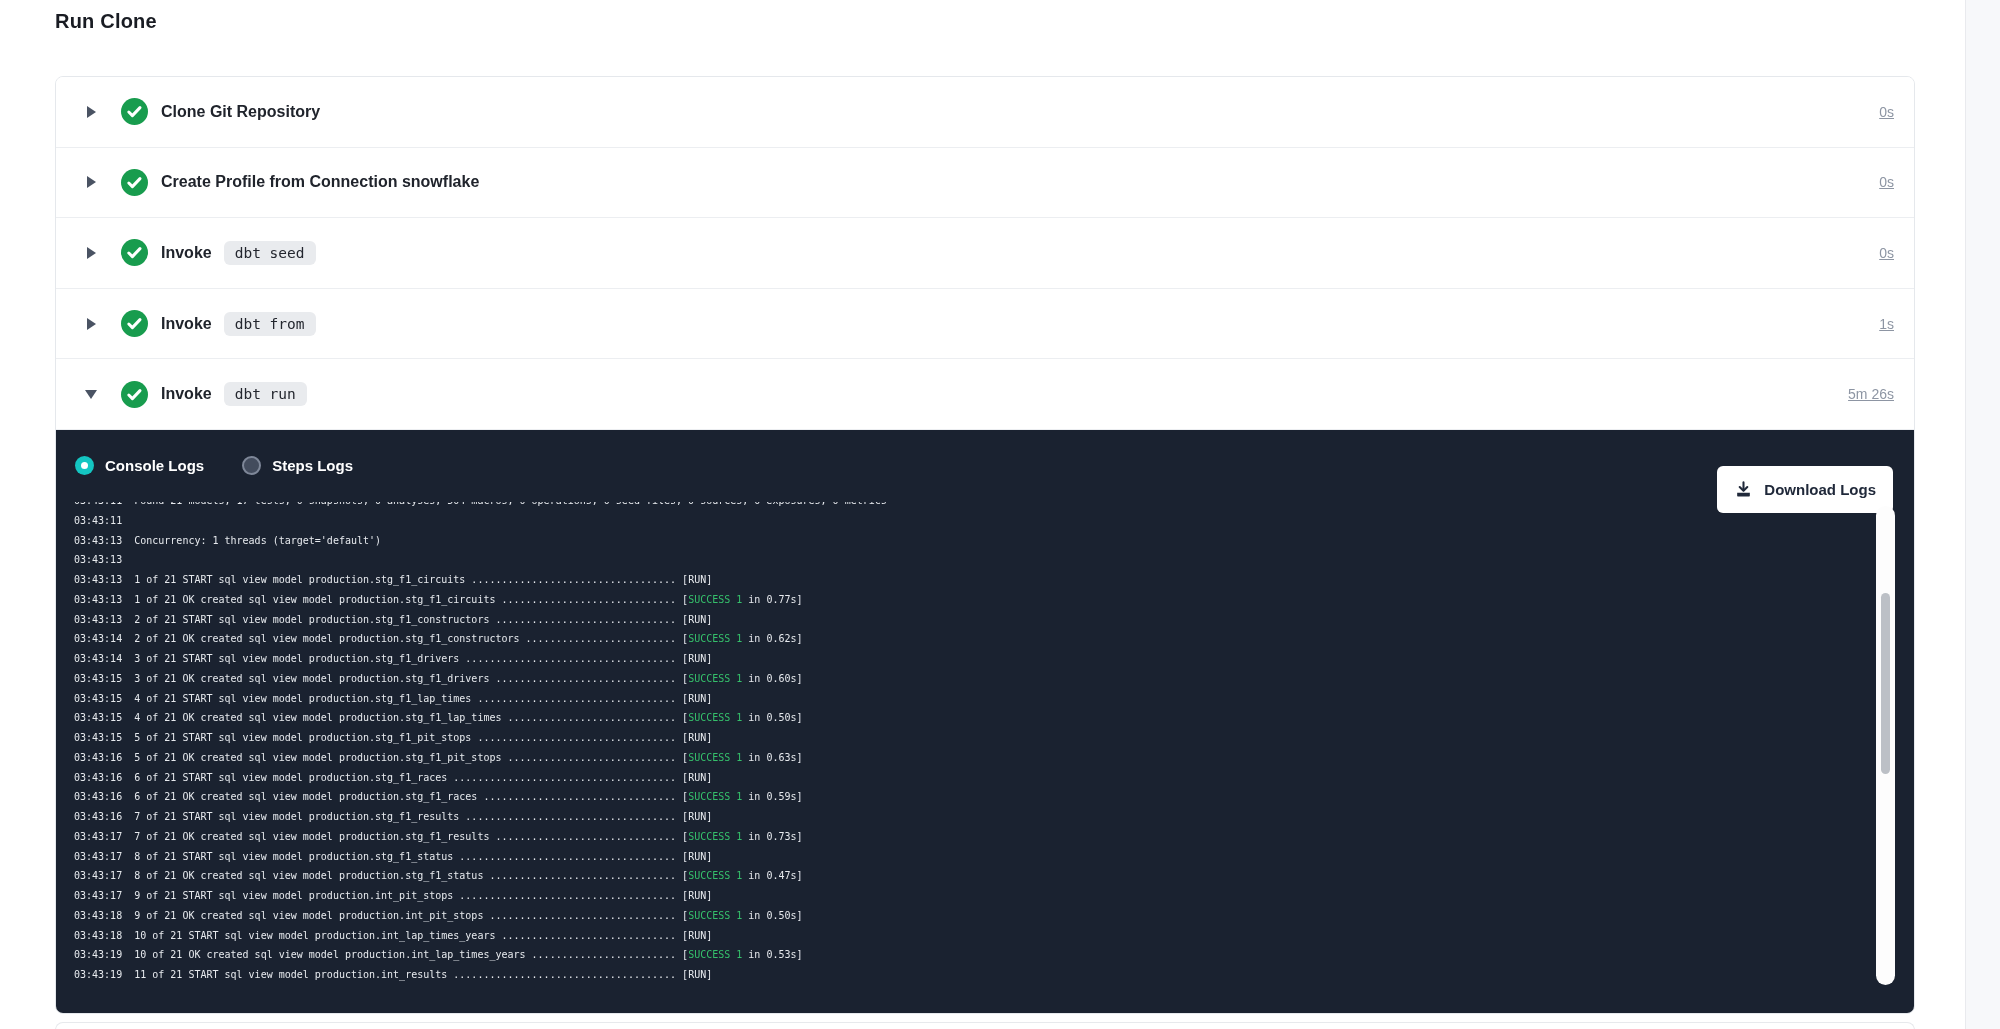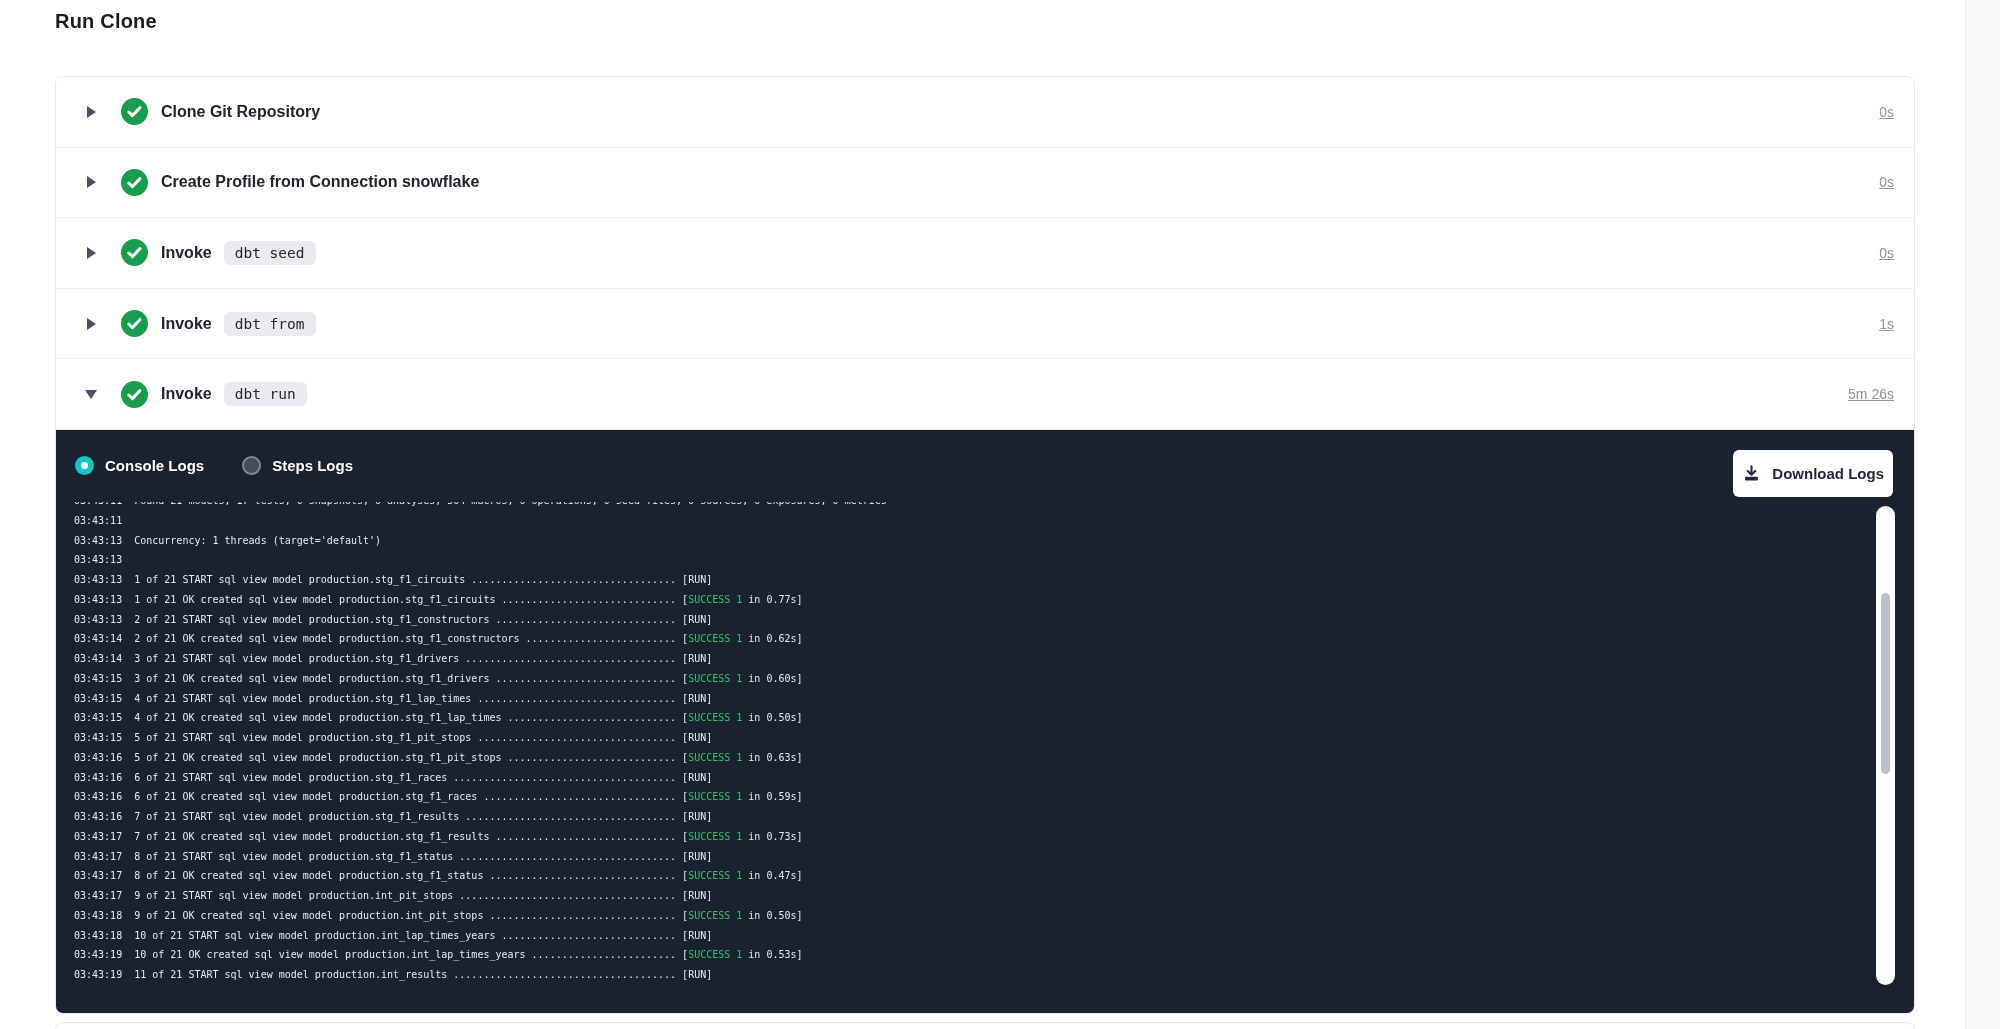--- a/index.html
+++ b/index.html
@@ -38,21 +38,21 @@
 
   .log-panel{position:absolute;left:0;right:0;top:353px;bottom:0;background:var(--panel);}
   .tabs{position:absolute;top:26px;left:19px;display:flex;gap:38px;}
   .tab{display:flex;align-items:center;gap:11px;cursor:pointer;}
   .radio{width:19px;height:19px;border-radius:50%;position:relative;box-sizing:border-box;flex:0 0 19px;}
   .radio.on{background:var(--teal);}
   .radio.on::after{content:"";position:absolute;left:6px;top:6px;width:7px;height:7px;border-radius:50%;background:#fff;}
   .radio.off{border:2px solid #7e8798;background:#434c5d;}
   .tab-label{color:#ffffff;font-size:15px;font-weight:700;}
 
-  .download-btn{position:absolute;top:20px;right:21px;height:47px;display:flex;align-items:center;gap:11px;background:#ffffff;border:none;border-radius:6px;padding:0 9px;font-family:"Liberation Sans",sans-serif;font-size:15px;font-weight:700;color:var(--btn-text);cursor:pointer;}
+  .download-btn{position:absolute;top:36px;right:21px;height:47px;display:flex;align-items:center;gap:11px;background:#ffffff;border:none;border-radius:6px;padding:0 17px;font-family:"Liberation Sans",sans-serif;font-size:15px;font-weight:700;color:var(--btn-text);cursor:pointer;}
   .download-btn svg{display:block;}
 
   .log-viewport{position:absolute;left:18px;top:72px;width:1790px;height:492px;overflow:hidden;font-family:"DejaVu Sans Mono",monospace;font-size:10px;line-height:19.75px;color:var(--log-text);white-space:pre;}
   .log-line:first-child{margin-top:-11px;}
   .log-green{color:var(--success);}
 
   .scroll-track{position:absolute;right:19px;top:76px;width:19px;height:479px;background:#fdfdfd;border-radius:10px;}
   .scroll-thumb{position:absolute;left:5px;top:87px;width:9px;height:181px;background:var(--thumb);border-radius:5px;}
 
   .next-card-edge{position:absolute;left:55px;top:1022px;width:1860px;height:14px;border:1px solid #e7e9ec;border-bottom:none;border-radius:8px 8px 0 0;box-sizing:border-box;background:#fff;}

